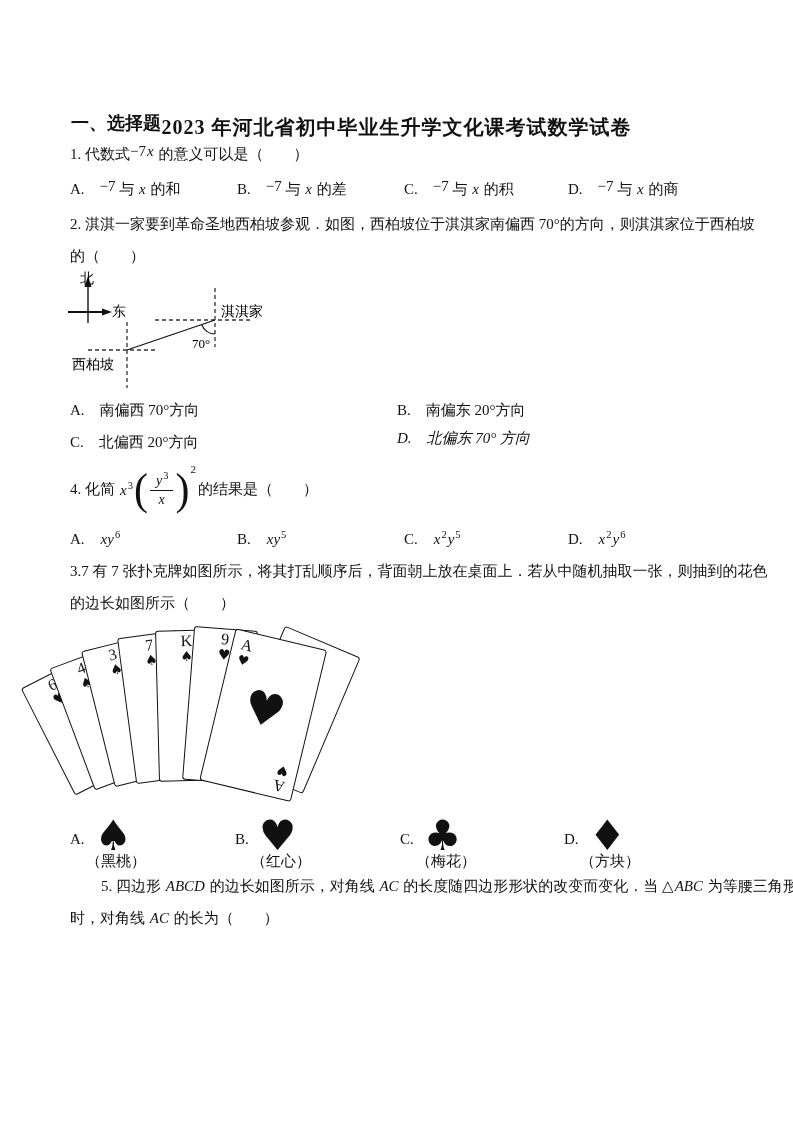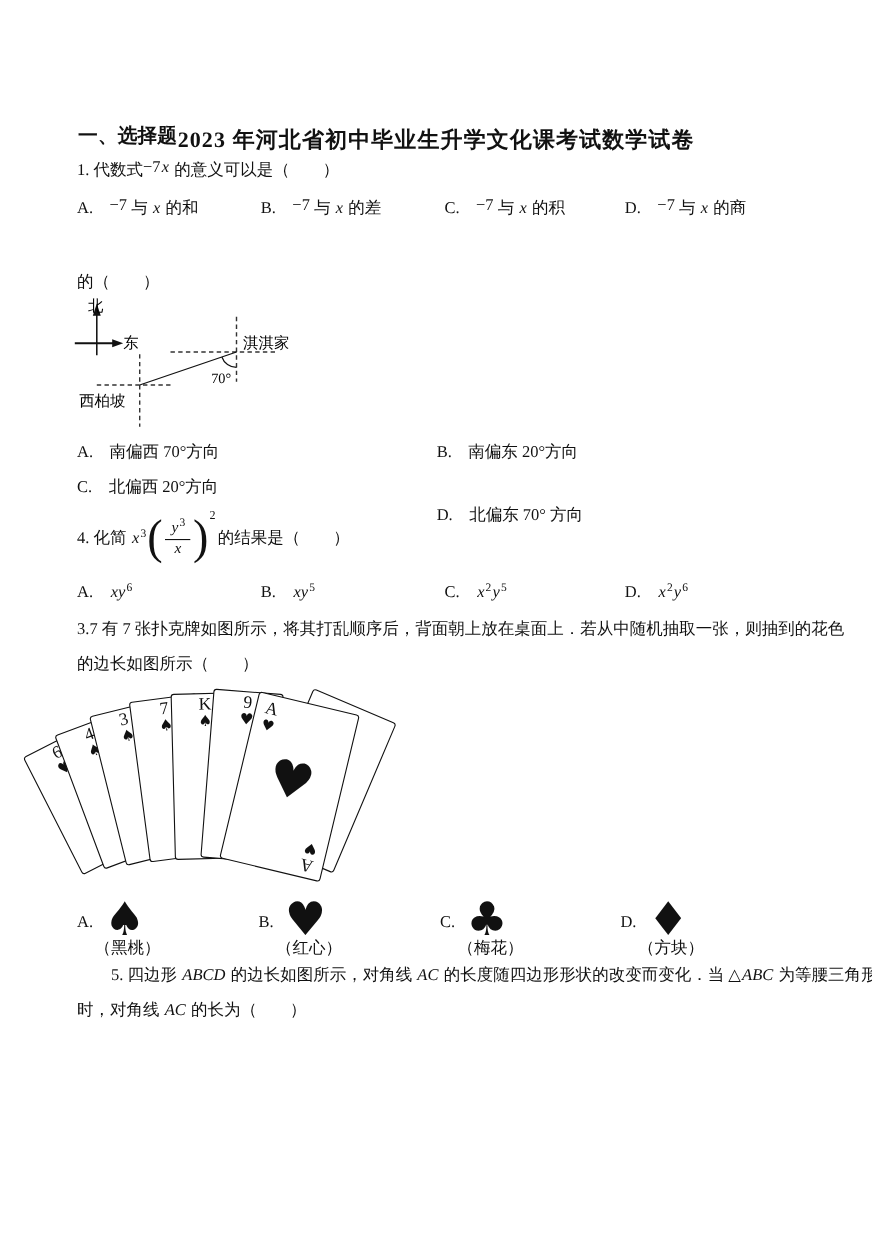--- a/index.html
+++ b/index.html
@@ -67,20 +67,21 @@
   <div class="abs title">2023 年河北省初中毕业生升学文化课考试数学试卷</div>
 
   <div class="abs section">一、选择题</div>
 
   <p class="abs qline" style="left:70px; top:145px;"><span>1. 代数式</span><span class="raise">−7</span><i class="mvar raise">x</i><span> 的意义可以是（　　）</span></p>
   <p class="abs qline" style="left:70px; top:180px;"><span>A.　</span><span class="raise">−7</span><span> 与 </span><i class="mvar">x</i><span> 的和</span></p>
   <p class="abs qline" style="left:237px; top:180px;"><span>B.　</span><span class="raise">−7</span><span> 与 </span><i class="mvar">x</i><span> 的差</span></p>
   <p class="abs qline" style="left:404px; top:180px;"><span>C.　</span><span class="raise">−7</span><span> 与 </span><i class="mvar">x</i><span> 的积</span></p>
   <p class="abs qline" style="left:568px; top:180px;"><span>D.　</span><span class="raise">−7</span><span> 与 </span><i class="mvar">x</i><span> 的商</span></p>
 
+  <p class="abs qline" style="left:70px; top:215px;">2. 淇淇一家要到革命圣地西柏坡参观．如图，西柏坡位于淇淇家南偏西 70°的方向，则淇淇家位于西柏坡</p>
   <p class="abs qline" style="left:70px; top:247px;">的（　　）</p>
 
   <svg class="abs" style="left:66px; top:270px;" width="200" height="126" viewBox="0 0 200 126">
 
     <line x1="22" y1="13" x2="22" y2="53" stroke="#111" stroke-width="1.4"></line>
     <polygon points="22,6 18.4,17 25.6,17" fill="#111"></polygon>
     <line x1="2" y1="42" x2="38" y2="42" stroke="#111" stroke-width="1.8"></line>
     <polygon points="46,42 36,38.4 36,45.6" fill="#111"></polygon>
     <text x="14" y="13" font-size="14">北</text>
     <text x="46" y="46" font-size="14">东</text>
@@ -94,21 +95,21 @@
     <text x="6" y="99" font-size="14">西柏坡</text>
 
     <line x1="61" y1="80" x2="149" y2="50" stroke="#111" stroke-width="1.2"></line>
     <path d="M149,64 A14,14 0 0 1 135.7,54.5" fill="none" stroke="#111" stroke-width="1.1"></path>
     <text x="126" y="78" font-size="13">70°</text>
   </svg>
 
   <p class="abs qline" style="left:70px; top:401px;">A.　南偏西 70°方向</p>
   <p class="abs qline" style="left:397px; top:401px;">B.　南偏东 20°方向</p>
   <p class="abs qline" style="left:70px; top:433px;">C.　北偏西 20°方向</p>
-  <p class="abs qline" style="left:397px; top:459px;">D.　北偏东 70° 方向</p>
+  <p class="abs qline" style="left:397px; top:429px;font-style:italic;">D.　北偏东 70° 方向</p>
 
   <div class="abs formula-row" style="left:70px; top:460px;">
     <span>4. 化简</span>
     <span style="margin-left:4px;"><i class="mvar">x</i><sup class="msup">3</sup></span>
     <span class="bigp">(</span>
     <span class="frac">
       <span class="fnum"><i class="mvar">y</i><sup class="msup">3</sup></span>
       <span class="fden"><i class="mvar">x</i></span>
     </span>
     <span class="bigp">)</span>

